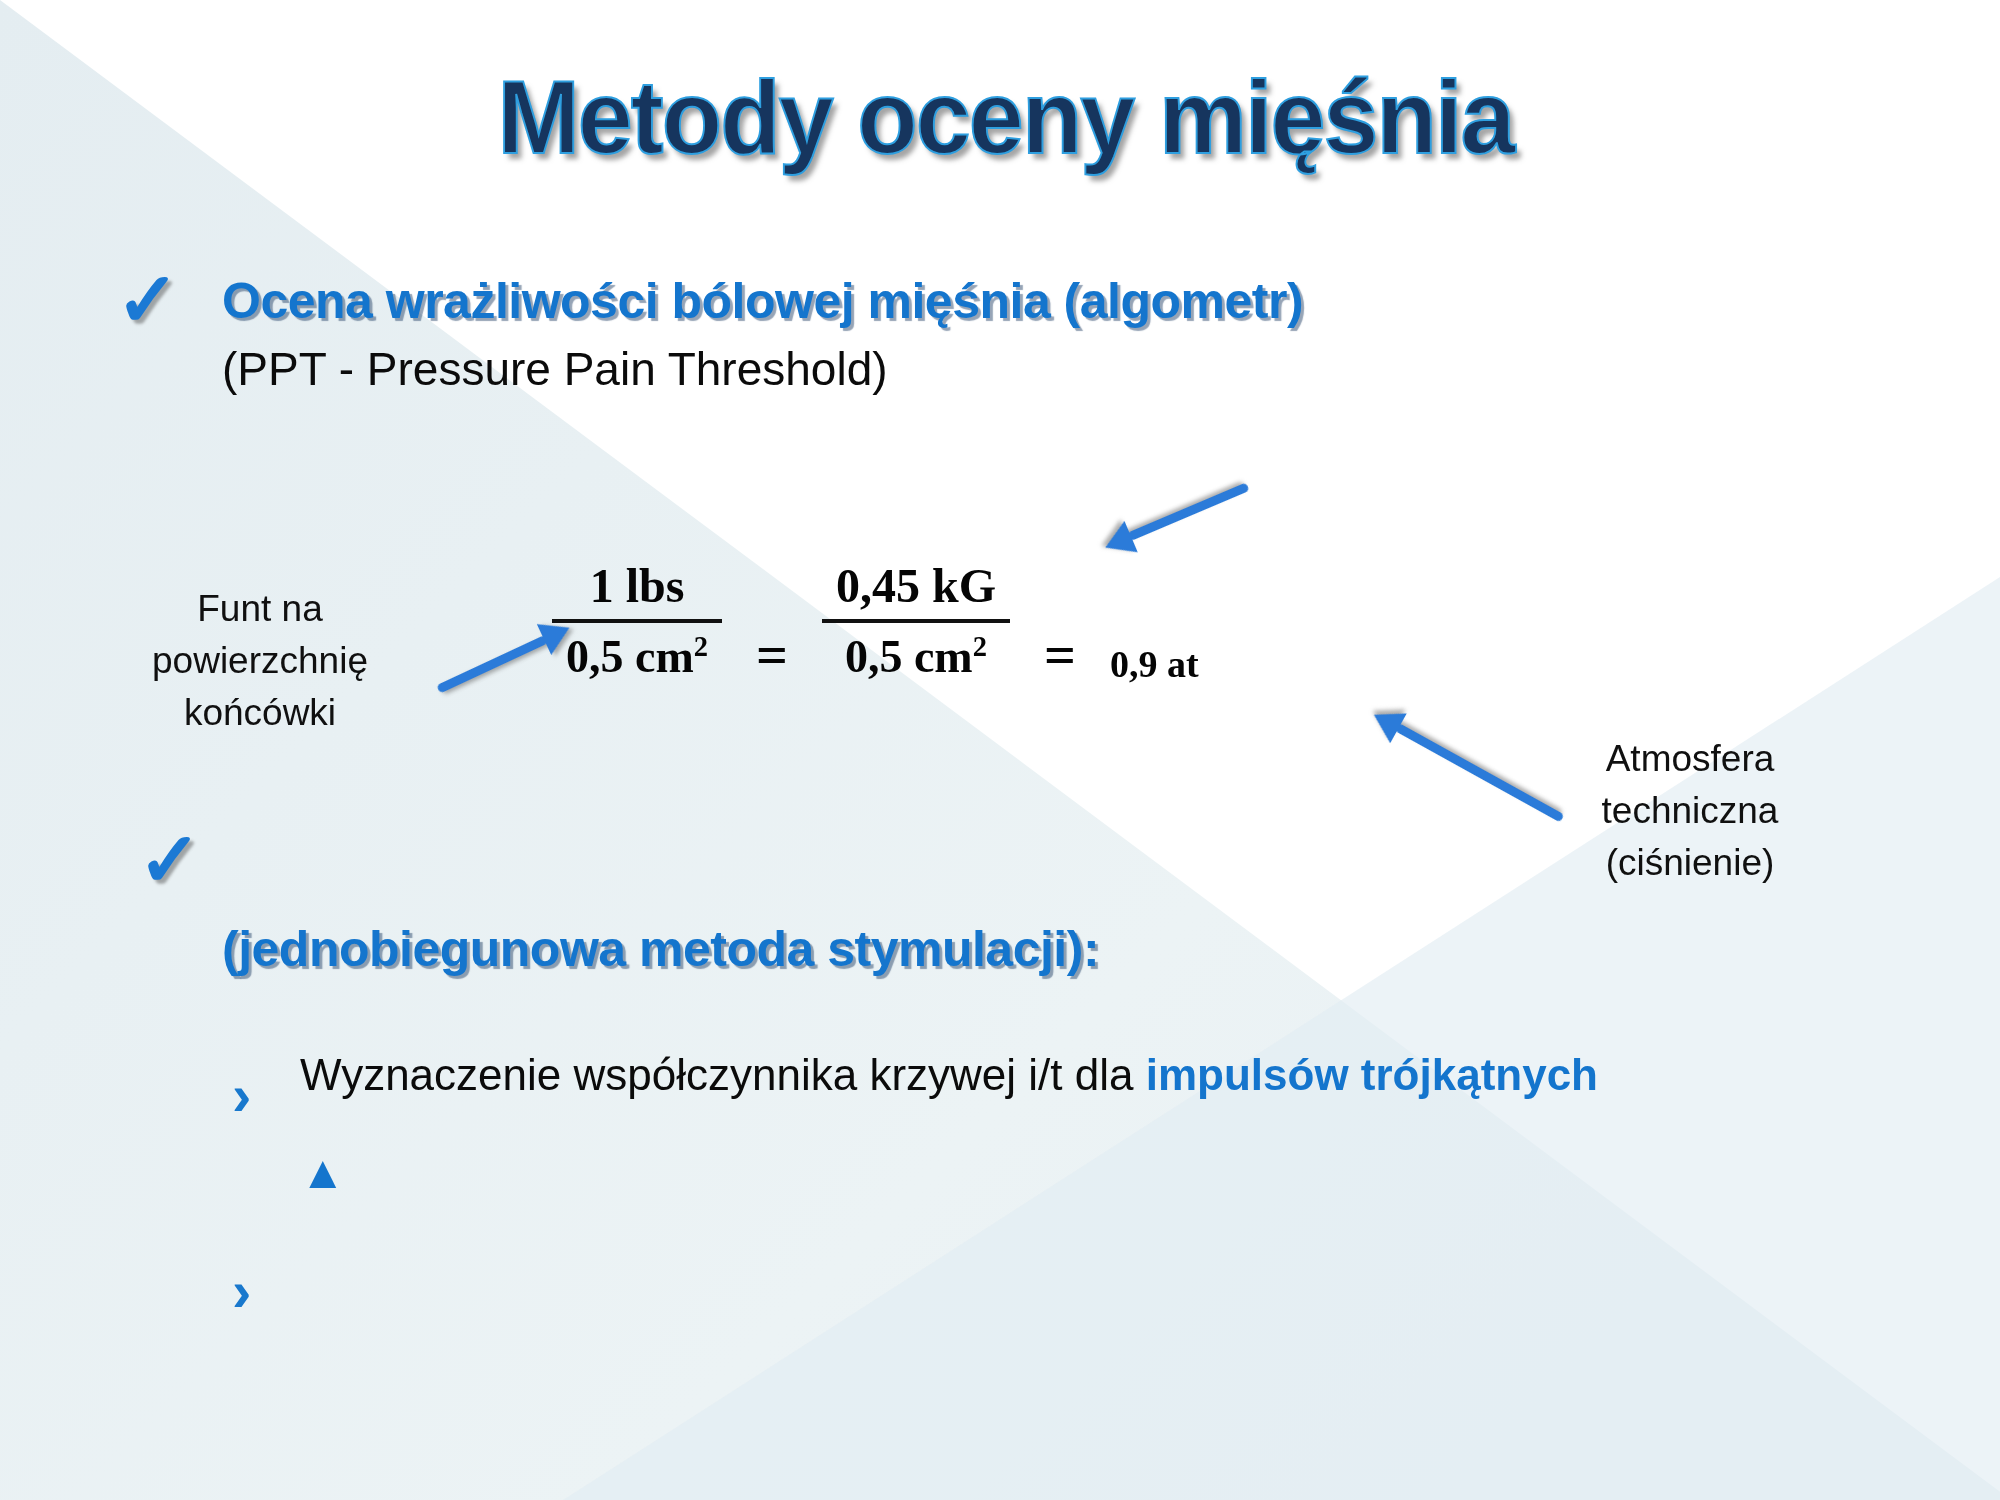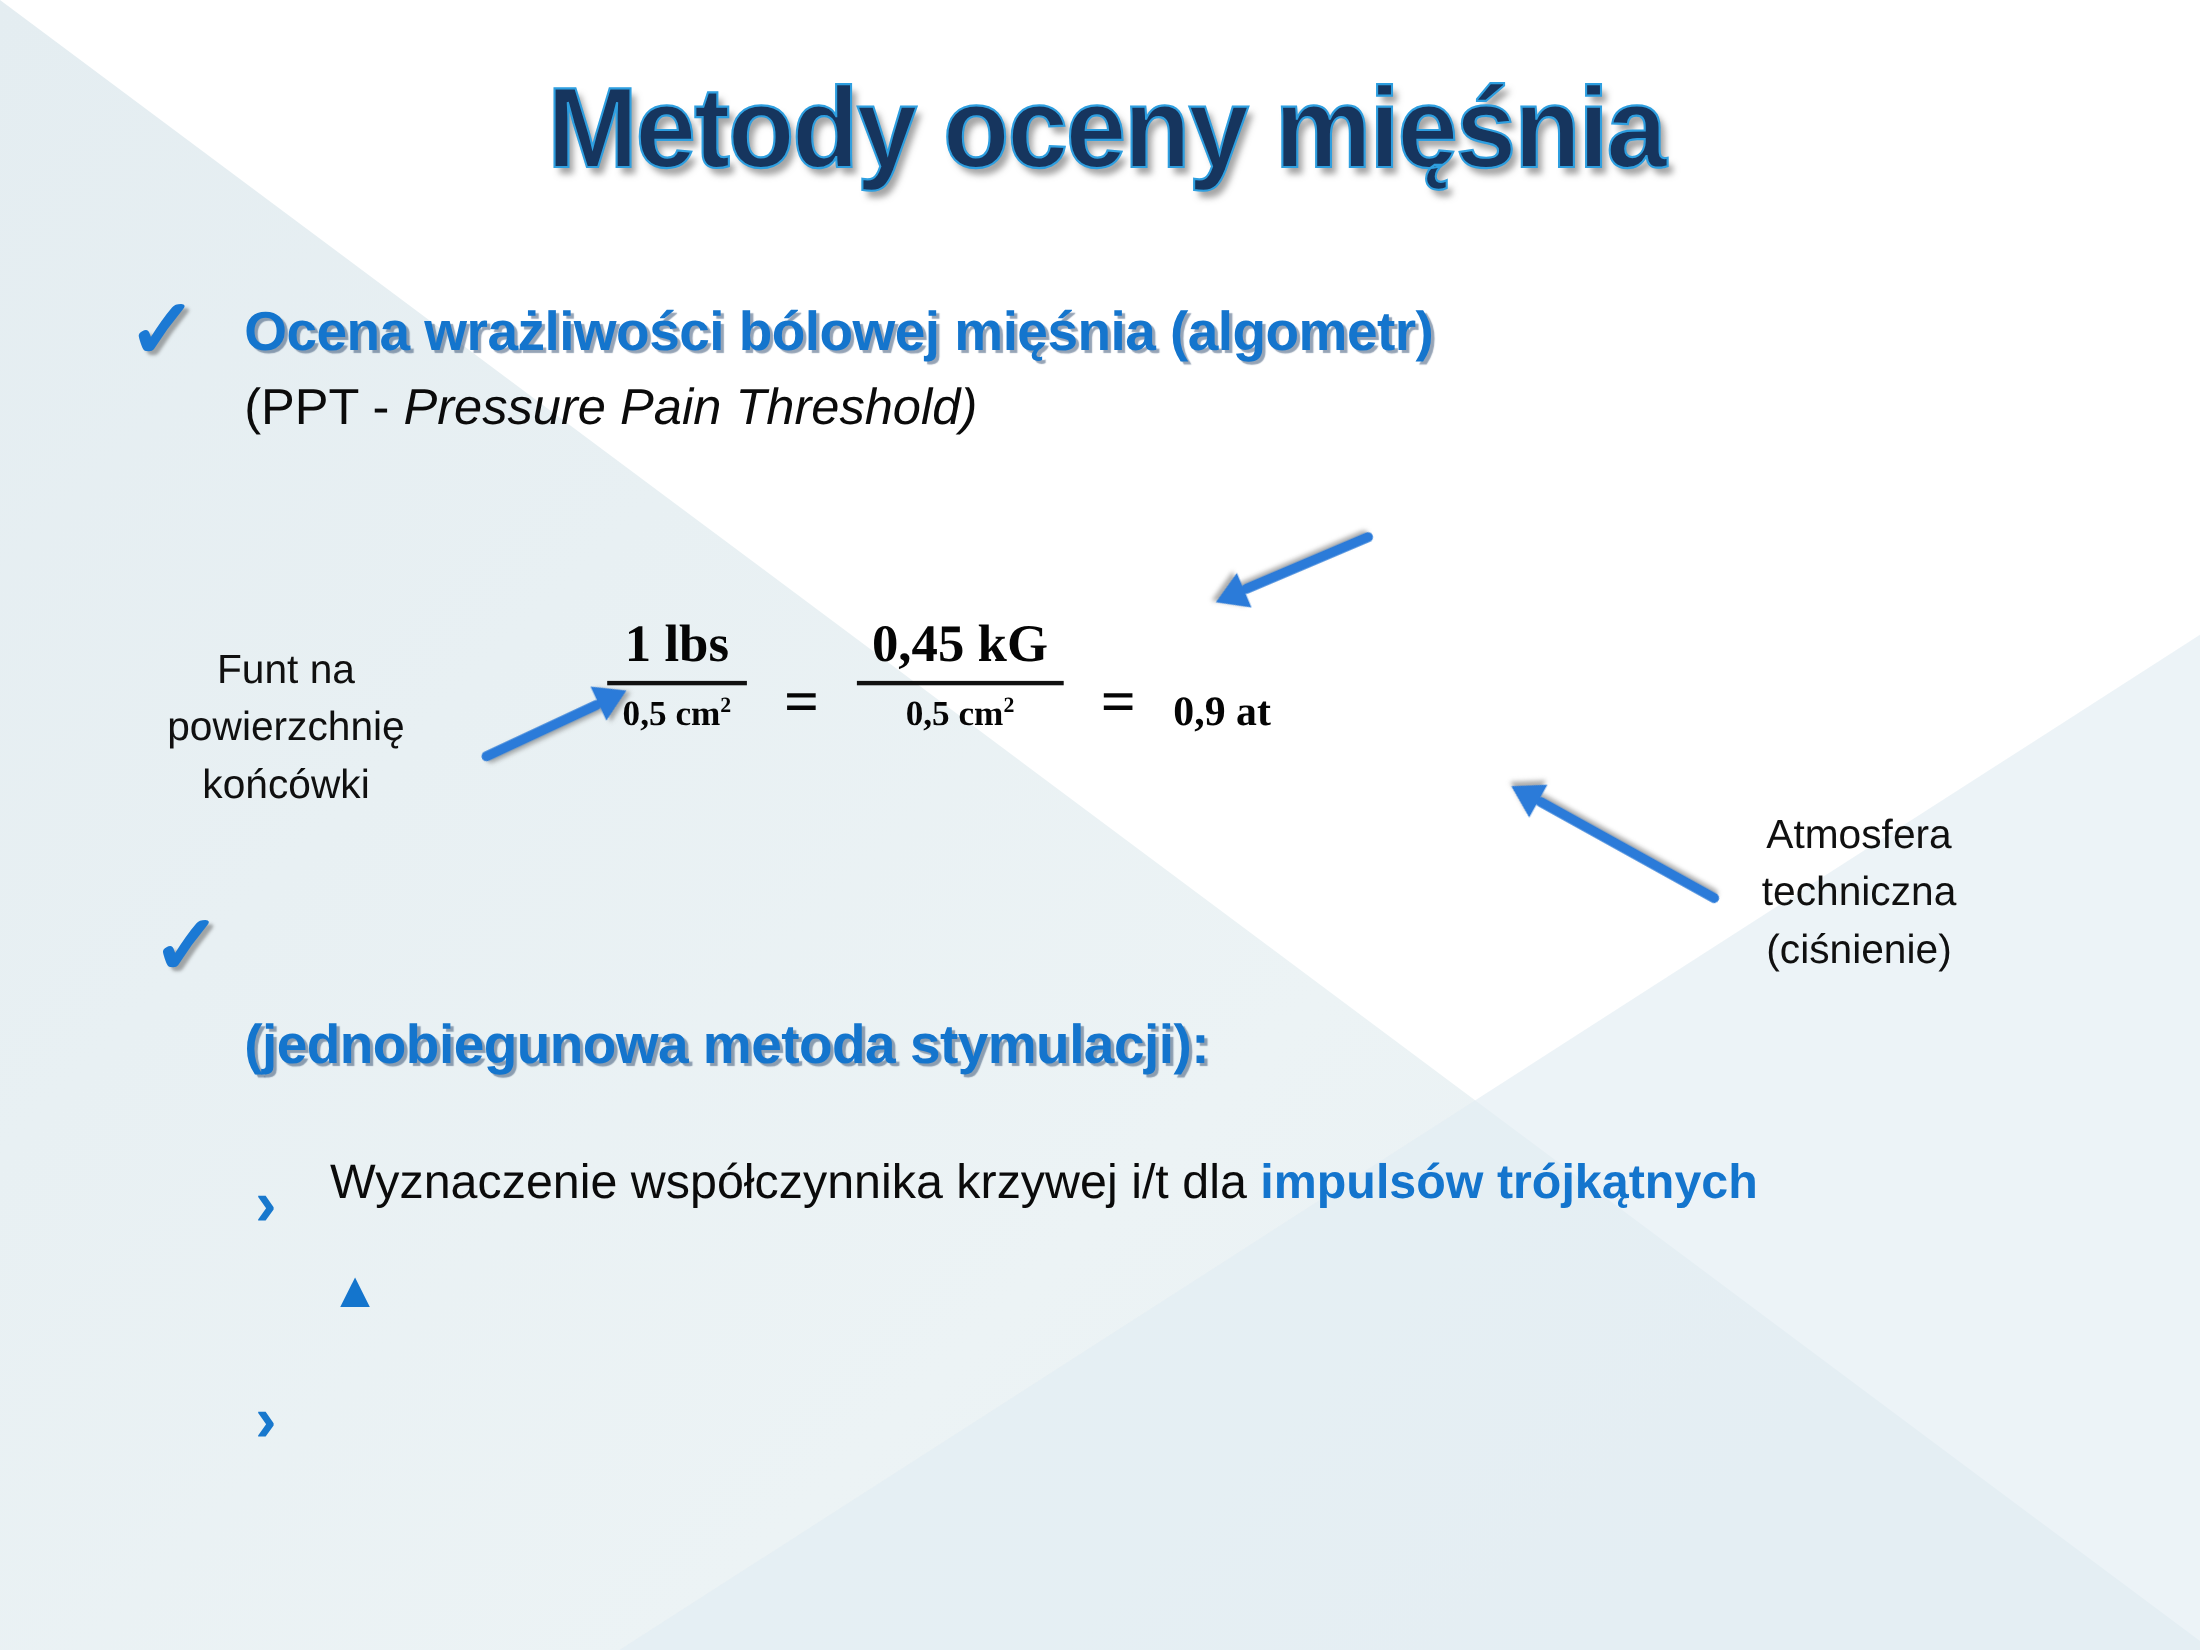--- a/index.html
+++ b/index.html
@@ -45,21 +45,21 @@
     font-size: 50px; font-weight: bold; color: #1475cd;
     letter-spacing: -0.5px;
     text-shadow: 3px 3px 1px rgba(23,54,93,0.45);
     white-space: nowrap;
   }
   .h-black {
     position: absolute;
     font-size: 46px; color: #0b0b0b;
     white-space: nowrap;
   }
-  .h-black .it { font-style: italic; }
+  .h-black .it { }
   
   .note {
     position: absolute;
     font-size: 37px; color: #101010;
     text-align: center; line-height: 1.4;
   }
   
   .arrow {
     position: absolute; display: flex; align-items: center;
     transform-origin: left center;
@@ -74,21 +74,21 @@
   }
   
   .formula {
     position: absolute; left: 552px; top: 560px;
     display: flex; align-items: flex-end; gap: 34px;
     font-family: "Liberation Serif", serif; font-weight: bold; color: #050505;
   }
   .frac { display: flex; flex-direction: column; align-items: center; }
   .frac .num { font-size: 48px; padding: 0 14px 6px 14px; line-height: 1.1; white-space: nowrap; }
   .frac .bar { align-self: stretch; border-top: 4px solid #111; }
-  .frac .den { font-size: 32px; padding: 8px 14px 0 14px; line-height: 1.1; white-space: nowrap; }
+  .frac .den { font-size: 46px; padding: 8px 14px 0 14px; line-height: 1.1; white-space: nowrap; }
   .frac sup { font-size: 0.62em; vertical-align: super; }
   .eq { font-size: 56px; line-height: 1; }
   .result { font-size: 38px; line-height: 1; white-space: nowrap; }
   
   .sub-marker {
     position: absolute;
     font-size: 58px; font-weight: bold; color: #1878cd; line-height: 1;
   }
   .sub-text {
     position: absolute;

